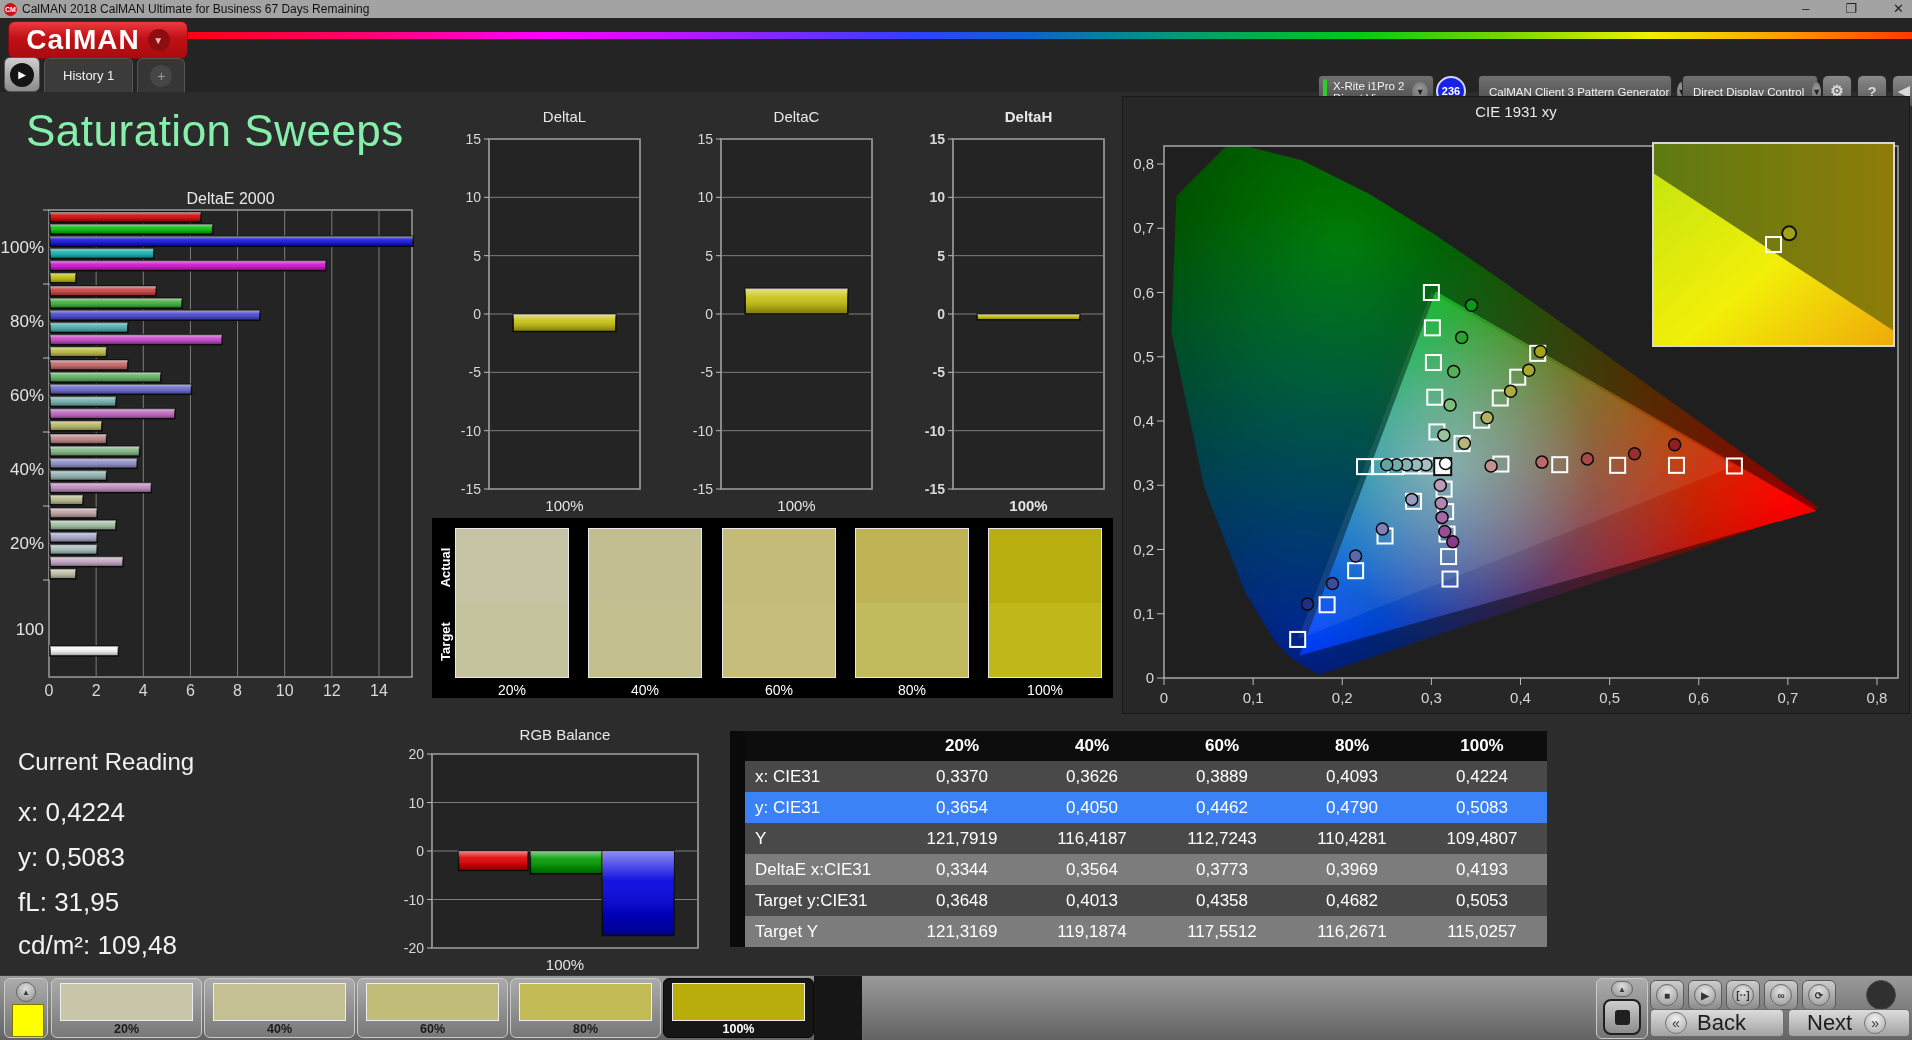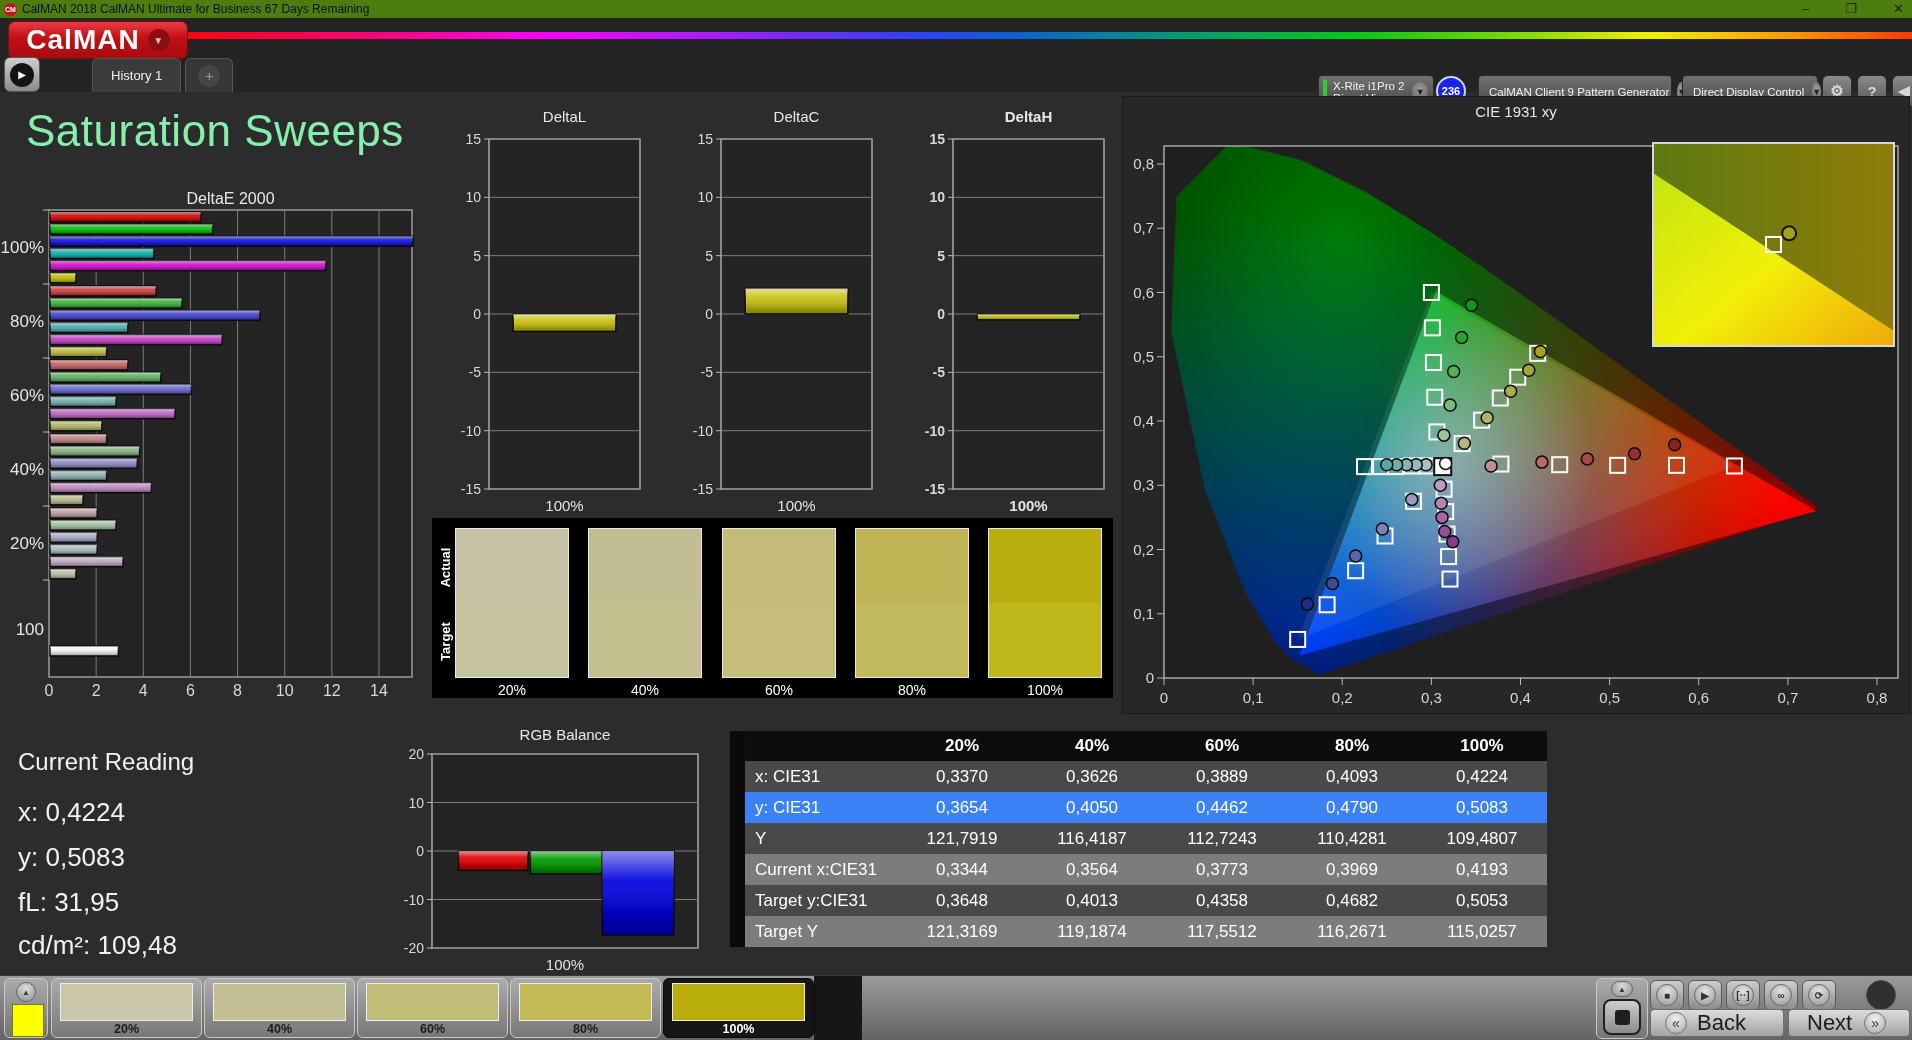--- a/index.html
+++ b/index.html
@@ -1,19 +1,19 @@
 <!DOCTYPE html>
 <html><head>
 <meta charset="utf-8">
 <style>
   html,body{margin:0;padding:0;background:#000;font-family:"Liberation Sans",sans-serif;}
   #screen{position:relative;width:1912px;height:1040px;background:#2c2c2c;overflow:hidden;}
   svg{font-family:"Liberation Sans",sans-serif;}
   
-  .titlebar{position:absolute;left:0;top:0;width:1912px;height:18px;background:#4d7c0f;color:#111;
+  .titlebar{position:absolute;left:0;top:0;width:1912px;height:18px;background:#a3a3a3;color:#111;
     font-size:12px;display:flex;align-items:center;}
   .cm-ico{width:13px;height:13px;border-radius:50%;background:#c81418;color:#fff;font-size:7px;font-weight:bold;
     display:flex;align-items:center;justify-content:center;margin:0 5px 0 4px;}
   .winbtns{position:absolute;right:8px;top:0;height:18px;display:flex;gap:36px;align-items:center;color:#222;font-size:13px;}
   .winbtns span{cursor:default;line-height:18px;}
   
   .appheader{position:absolute;left:0;top:18px;width:1912px;height:74px;background:#242424;}
   .rainbow{position:absolute;left:160px;top:14px;width:1752px;height:7px;
     background:linear-gradient(90deg,#ff0000 0%,#ff0080 13%,#ff00ff 22%,#9820ff 33%,#3040ff 43%,#0868c8 50%,
       #089878 58%,#00c818 68%,#78d800 77%,#f0f000 85%,#ff9800 93%,#ff3800 100%);}
@@ -101,40 +101,40 @@
   <div class="appheader">
     <div class="rainbow"></div>
     <div class="logo">
       <span>CalMAN</span>
       <span class="drop">▼</span>
     </div>
     <div class="tabbar">
       <div class="scrollbtn">
         <span class="c">▶</span>
       </div>
-      <div id="tabs" style="display:flex;align-items:flex-end;padding-left:48px;">
+      <div id="tabs" style="display:flex;align-items:flex-end;">
           <div class="tab">
             <span>History 1</span>
           </div>
           <div class="tab plus">
             <span class="c">+</span>
           </div>
         </div>
     </div>
 
     <div class="dd" style="left:1318px;width:116px;">
       <span class="statusbar" id="meterbar" style="background: rgb(46, 204, 46);"></span>
       <span class="txt"><span>X-Rite i1Pro 2</span><br>
         <span>Direct View</span></span>
       <span class="arr">▼</span>
     </div>
     <div class="badge">236</div>
     <div class="dd" style="left:1478px;width:194px;">
       <span class="statusbar" id="pgbar" style="background: rgb(46, 204, 46);"></span>
-      <span class="txt">CalMAN Client 9 Pattern Generator</span>
+      <span class="txt">CalMAN Client 3 Pattern Generator</span>
       <span class="arr">▼</span>
     </div>
     <div class="dd" style="left:1682px;width:136px;">
       <span class="statusbar" id="dcbar" style="background: rgb(232, 228, 0);"></span>
       <span class="txt">Direct Display Control</span>
       <span class="arr">▼</span>
     </div>
     <div class="sqbtn" style="left:1822px;">
       <span>⚙</span>
     </div>
@@ -617,21 +617,21 @@
       </div>
       <div class="trow tdata" style="background:#494949">
         <div class="lab">Y</div>
         <div class="val">121,7919</div>
         <div class="val">116,4187</div>
         <div class="val">112,7243</div>
         <div class="val">110,4281</div>
         <div class="val">109,4807</div>
       </div>
       <div class="trow tdata" style="background:#7c7c7c">
-        <div class="lab">Current x:CIE31</div>
+        <div class="lab">DeltaE x:CIE31</div>
         <div class="val">0,3344</div>
         <div class="val">0,3564</div>
         <div class="val">0,3773</div>
         <div class="val">0,3969</div>
         <div class="val">0,4193</div>
       </div>
       <div class="trow tdata" style="background:#494949">
         <div class="lab">Target y:CIE31</div>
         <div class="val">0,3648</div>
         <div class="val">0,4013</div>

